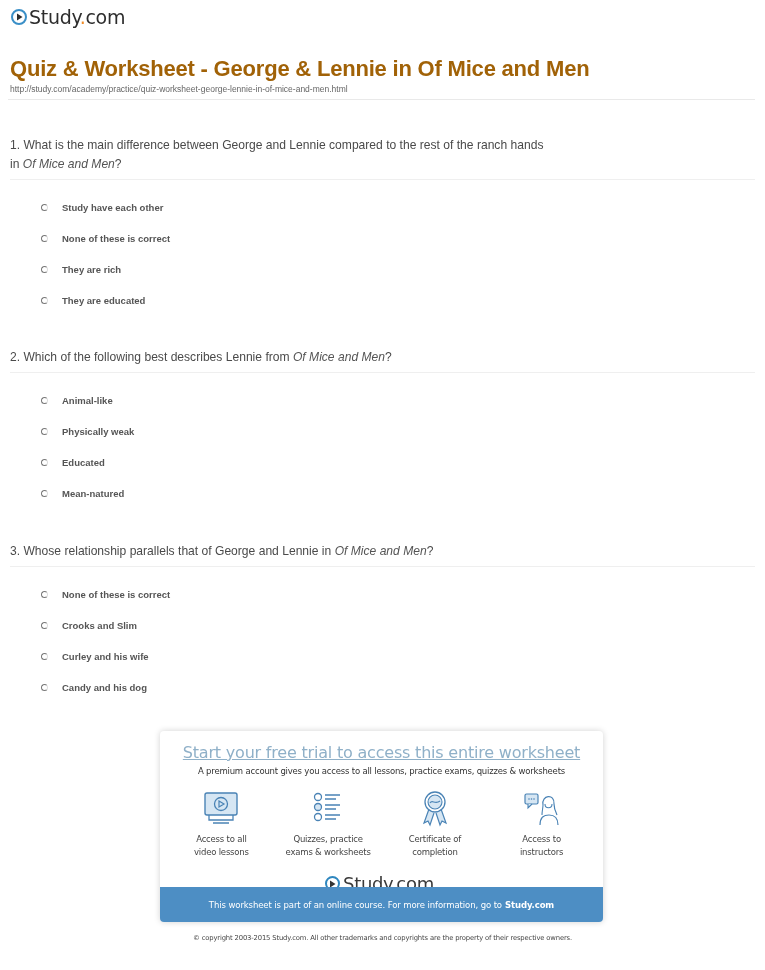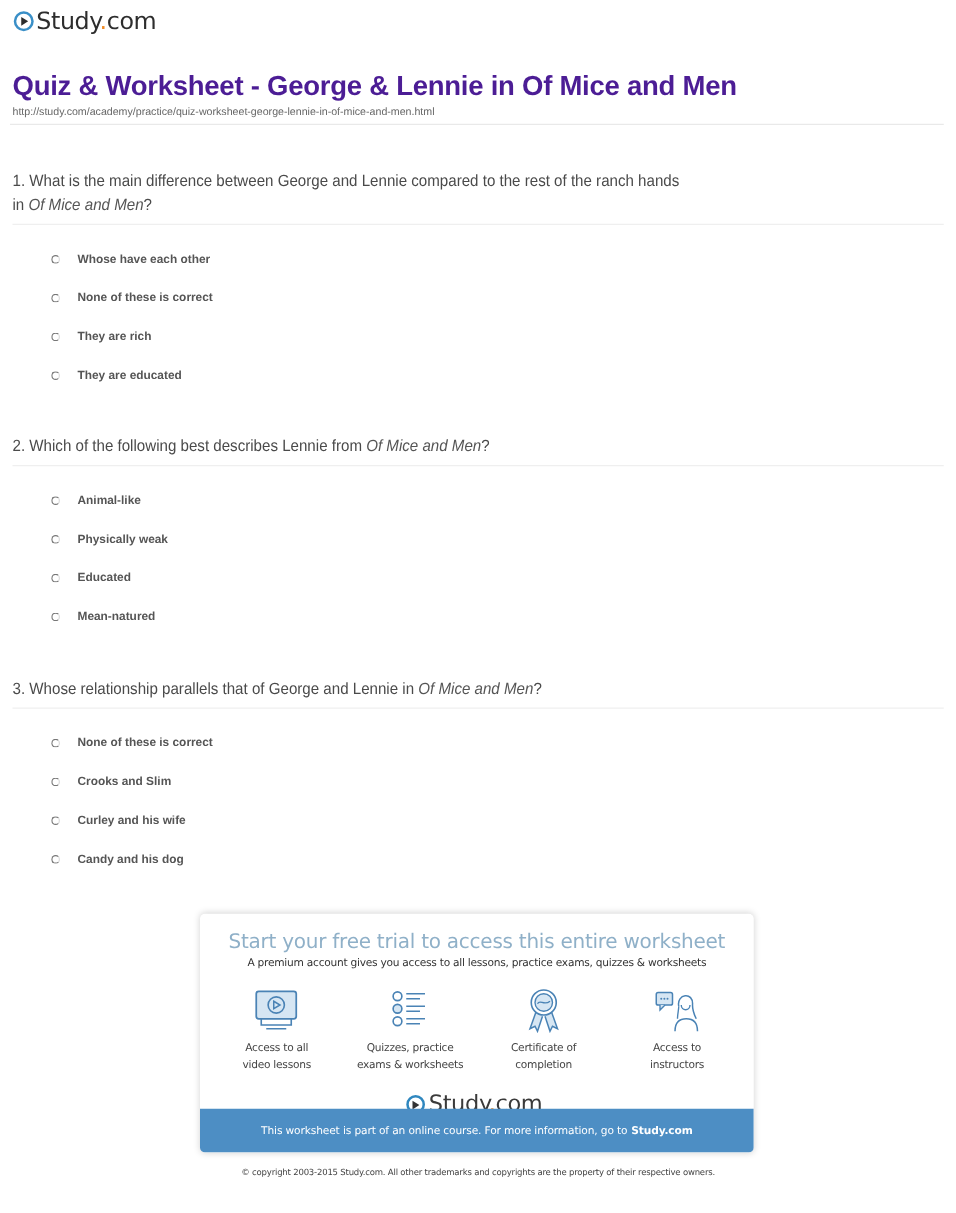--- a/index.html
+++ b/index.html
@@ -9,39 +9,39 @@
     .logo { position: absolute; display: flex; align-items: center; }
     .logo .play { border-radius: 50%; border: 2.5px solid #3a8fc7; display: flex; align-items: center; justify-content: center; }
     .logo .play svg { display: block; }
     .logo .word { font-family: "DejaVu Sans", sans-serif; color: #2d2d2d; letter-spacing: -0.3px; }
     .logo .dot { color: #f08a24; }
 
     #top-logo { left: 11px; top: 6px; }
     #top-logo .play { width: 16px; height: 16px; margin-right: 2px; }
     #top-logo .word { font-size: 19px; font-weight: normal; }
 
-    .title { position: absolute; left: 10px; top: 56px; font-size: 22px; font-weight: bold; color: #4c1d95; letter-spacing: -0.2px; }
+    .title { position: absolute; left: 10px; top: 56px; font-size: 22px; font-weight: bold; color: #a16207; letter-spacing: -0.2px; }
     .url { position: absolute; left: 10px; top: 84px; font-size: 8.5px; color: #666; }
     .title-rule { position: absolute; left: 8px; right: 10px; top: 99px; height: 1px; background: #e9e9e9; }
 
     .question { position: absolute; left: 10px; width: 745px; }
     .q-text { font-size: 13px; color: #4a4a4a; line-height: 19px; font-family: "Liberation Sans", sans-serif; transform: scaleX(0.93); transform-origin: left; white-space: nowrap; }
     .q-text i { font-style: italic; color: #555; }
     .q-rule { height: 1px; background: #efefef; margin-top: 6px; }
     .options { margin-top: 12px; }
     .option { display: flex; align-items: center; height: 31px; padding-left: 31px; }
     .radio { width: 7px; height: 7px; border-radius: 50%; border: 1.6px solid #777; border-right-color: #ddd; margin-right: 14px; flex: none; }
     .opt-label { font-size: 9.5px; font-weight: bold; color: #555; }
 
     #q1 { top: 135px; }
     #q2 { top: 347px; }
     #q3 { top: 541px; }
 
     .promo { position: absolute; left: 160px; top: 731px; width: 443px; height: 191px; background: #fff; border-radius: 4px; box-shadow: 0 0 6px rgba(0,0,0,0.18); overflow: hidden; }
-    .promo-head { position: absolute; left: 0; right: 0; top: 12px; text-align: center; font-size: 16px; color: #8fb0c8; font-family: "DejaVu Sans", sans-serif; font-weight: normal; letter-spacing: -0.2px; }
+    .promo-head { position: absolute; left: 0; right: 0; top: 12px; text-align: center; font-size: 16px; color: #8fb0c8; font-family: "DejaVu Sans", sans-serif; font-weight: normal; letter-spacing: -0.2px; text-decoration: underline; }
     .promo-sub { position: absolute; left: 0; right: 0; top: 35px; text-align: center; font-size: 8.5px; color: #333; font-family: "DejaVu Sans", sans-serif; letter-spacing: -0.2px; }
     .features { position: absolute; left: 0; right: 0; top: 58px; display: flex; justify-content: space-around; padding: 0 8px; }
     .feature { width: 100px; display: flex; flex-direction: column; align-items: center; }
     .feature svg { display: block; height: 38px; }
     .feature-label { margin-top: 6px; text-align: center; font-size: 8.5px; line-height: 13px; color: #444; font-family: "DejaVu Sans", sans-serif; letter-spacing: -0.2px; }
 
     #promo-logo { left: 165px; top: 142px; }
     #promo-logo .play { width: 15px; height: 15px; margin-right: 3px; border-color: #2f87bf; }
     #promo-logo .word { font-size: 18px; color: #3a3a3a; }
 
@@ -68,21 +68,21 @@
 
 <div class="question" id="q1">
   <div class="q-text">
     <span>1.</span> <span>What is the main difference between George and Lennie compared to the rest of the ranch hands</span><br>
     <span>in </span><i>Of Mice and Men</i><span>?</span>
   </div>
   <div class="q-rule"></div>
   <div class="options">
     <div class="option">
         <span class="radio"></span>
-        <span class="opt-label">Whose have each other</span>
+        <span class="opt-label">Study have each other</span>
       </div>
     <div class="option">
         <span class="radio"></span>
         <span class="opt-label">None of these is correct</span>
       </div>
     <div class="option">
         <span class="radio"></span>
         <span class="opt-label">They are rich</span>
       </div>
     <div class="option">

